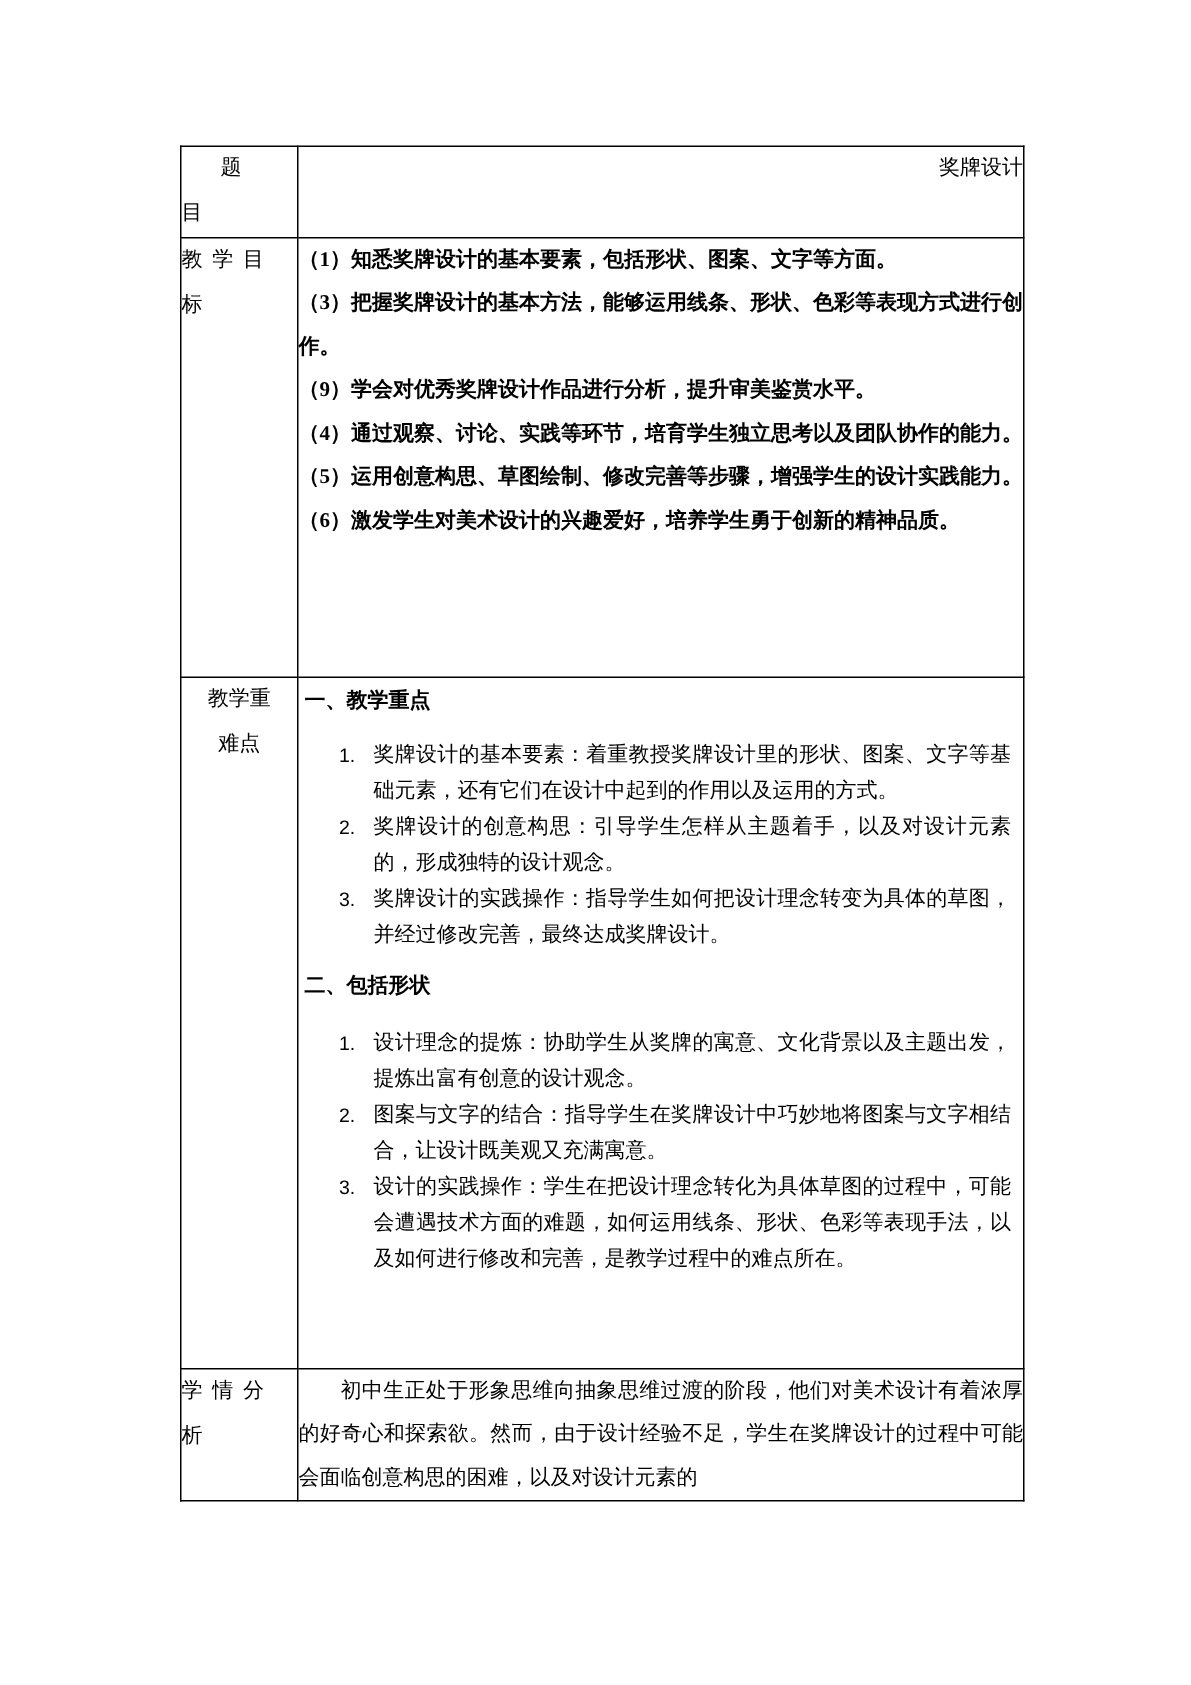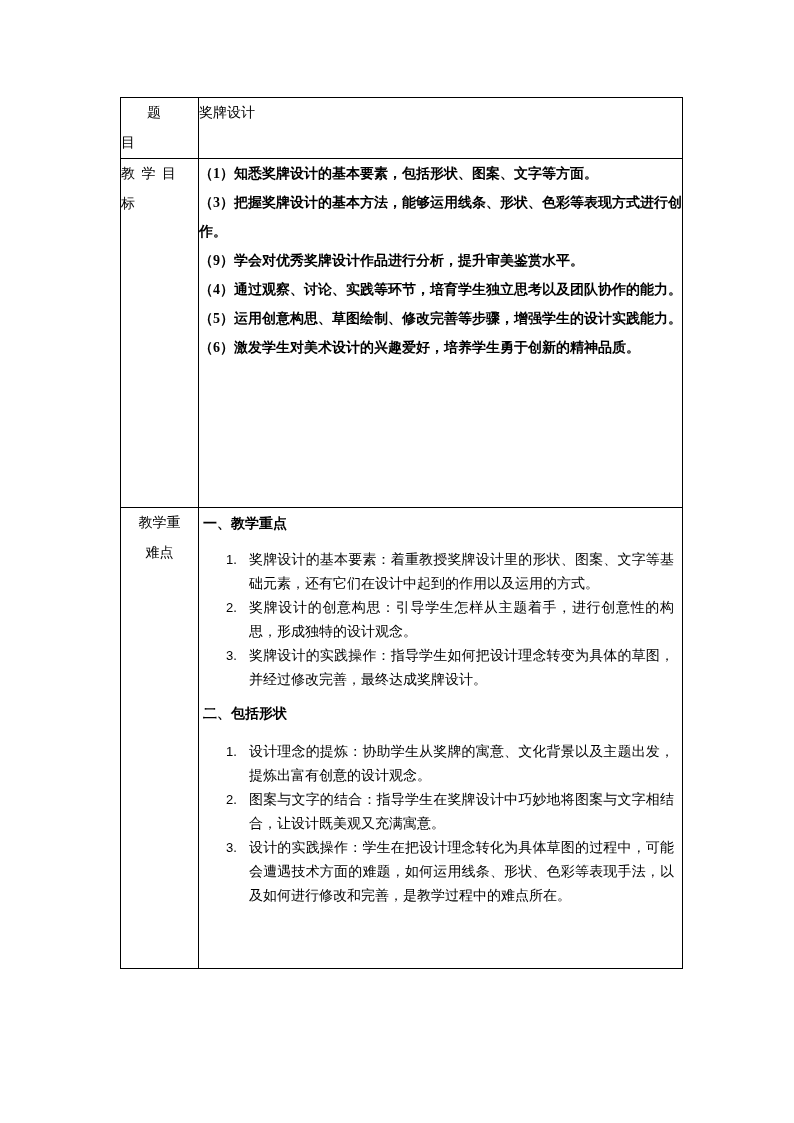--- a/index.html
+++ b/index.html
@@ -34,21 +34,21 @@
   
   .hcell {
     padding: 4px 2px 0 2px;
   }
   .hl { line-height: 30px; white-space: pre; }
   .hl-indent { padding-left: 26px; }
   .hl-spread { word-spacing: 3px; }
   .hcell-center { text-align: center; margin-top: 20px; }
   
   .title-cell {
-    text-align: left;
+    text-align: right;
     padding-top: 4px;
     font-family: Liberation Serif, serif;
   }
   .title-text { line-height: 30px; }
   
   .obj-cell { padding: 2px 5px 0 3px; }
   .obj-p {
     margin: 0;
     line-height: 29px;
     text-align: justify;
@@ -104,21 +104,21 @@
         <tr style="height:61px">
       <td class="hcell">
         <div class="hl hl-indent">题</div>
         <div class="hl">目</div>
       </td>
       <td class="title-cell">
         <div class="title-text">奖牌设计</div>
       </td>
     </tr>
 
-    <tr style="height:349px">
+    <tr style="height:293px">
       <td class="hcell">
         <div class="hl hl-spread">教 学 目</div>
         <div class="hl">标</div>
       </td>
       <td class="obj-cell">
         <p class="obj-p">（1）知悉奖牌设计的基本要素，包括形状、图案、文字等方面。</p>
         <p class="obj-p">（3）把握奖牌设计的基本方法，能够运用线条、形状、色彩等表现方式进行创作。</p>
         <p class="obj-p">（9）学会对优秀奖牌设计作品进行分析，提升审美鉴赏水平。</p>
         <p class="obj-p">（4）通过观察、讨论、实践等环节，培育学生独立思考以及团队协作的能力。</p>
         <p class="obj-p">（5）运用创意构思、草图绘制、修改完善等步骤，增强学生的设计实践能力。</p>
@@ -133,21 +133,21 @@
       </td>
       <td class="kp-cell">
         <div class="sec-h">一、教学重点</div>
         <div class="num-list">
           <div class="li-row">
             <span class="li-num">1.</span>
             <span class="li-text">奖牌设计的基本要素：着重教授奖牌设计里的形状、图案、文字等基础元素，还有它们在设计中起到的作用以及运用的方式。</span>
           </div>
           <div class="li-row">
             <span class="li-num">2.</span>
-            <span class="li-text">奖牌设计的创意构思：引导学生怎样从主题着手，进行创意性的构思，形成独特的设计观念。</span>
+            <span class="li-text">奖牌设计的创意构思：引导学生怎样从主题着手，以及对设计元素的，形成独特的设计观念。</span>
           </div>
           <div class="li-row">
             <span class="li-num">3.</span>
             <span class="li-text">奖牌设计的实践操作：指导学生如何把设计理念转变为具体的草图，并经过修改完善，最终达成奖牌设计。</span>
           </div>
         </div>
         <div class="sec-h sec-h2">二、包括形状</div>
         <div class="num-list">
           <div class="li-row">
             <span class="li-num">1.</span>
@@ -158,15 +158,24 @@
             <span class="li-text">图案与文字的结合：指导学生在奖牌设计中巧妙地将图案与文字相结合，让设计既美观又充满寓意。</span>
           </div>
           <div class="li-row">
             <span class="li-num">3.</span>
             <span class="li-text">设计的实践操作：学生在把设计理念转化为具体草图的过程中，可能会遭遇技术方面的难题，如何运用线条、形状、色彩等表现手法，以及如何进行修改和完善，是教学过程中的难点所在。</span>
           </div>
         </div>
       </td>
     </tr>
 
+    <tr style="height:88px">
+      <td class="hcell">
+        <div class="hl hl-spread">学 情 分</div>
+        <div class="hl">析</div>
+      </td>
+      <td class="ana-cell">
+        <p class="ana-p">初中生正处于形象思维向抽象思维过渡的阶段，他们对美术设计有着浓厚的好奇心和探索欲。然而，由于设计经验不足，学生在奖牌设计的过程中可能会面临创意构思的困难，以及对设计元素的</p>
+      </td>
+    </tr>
   </tbody>
     </table>
 </div>
 
 </body></html>

